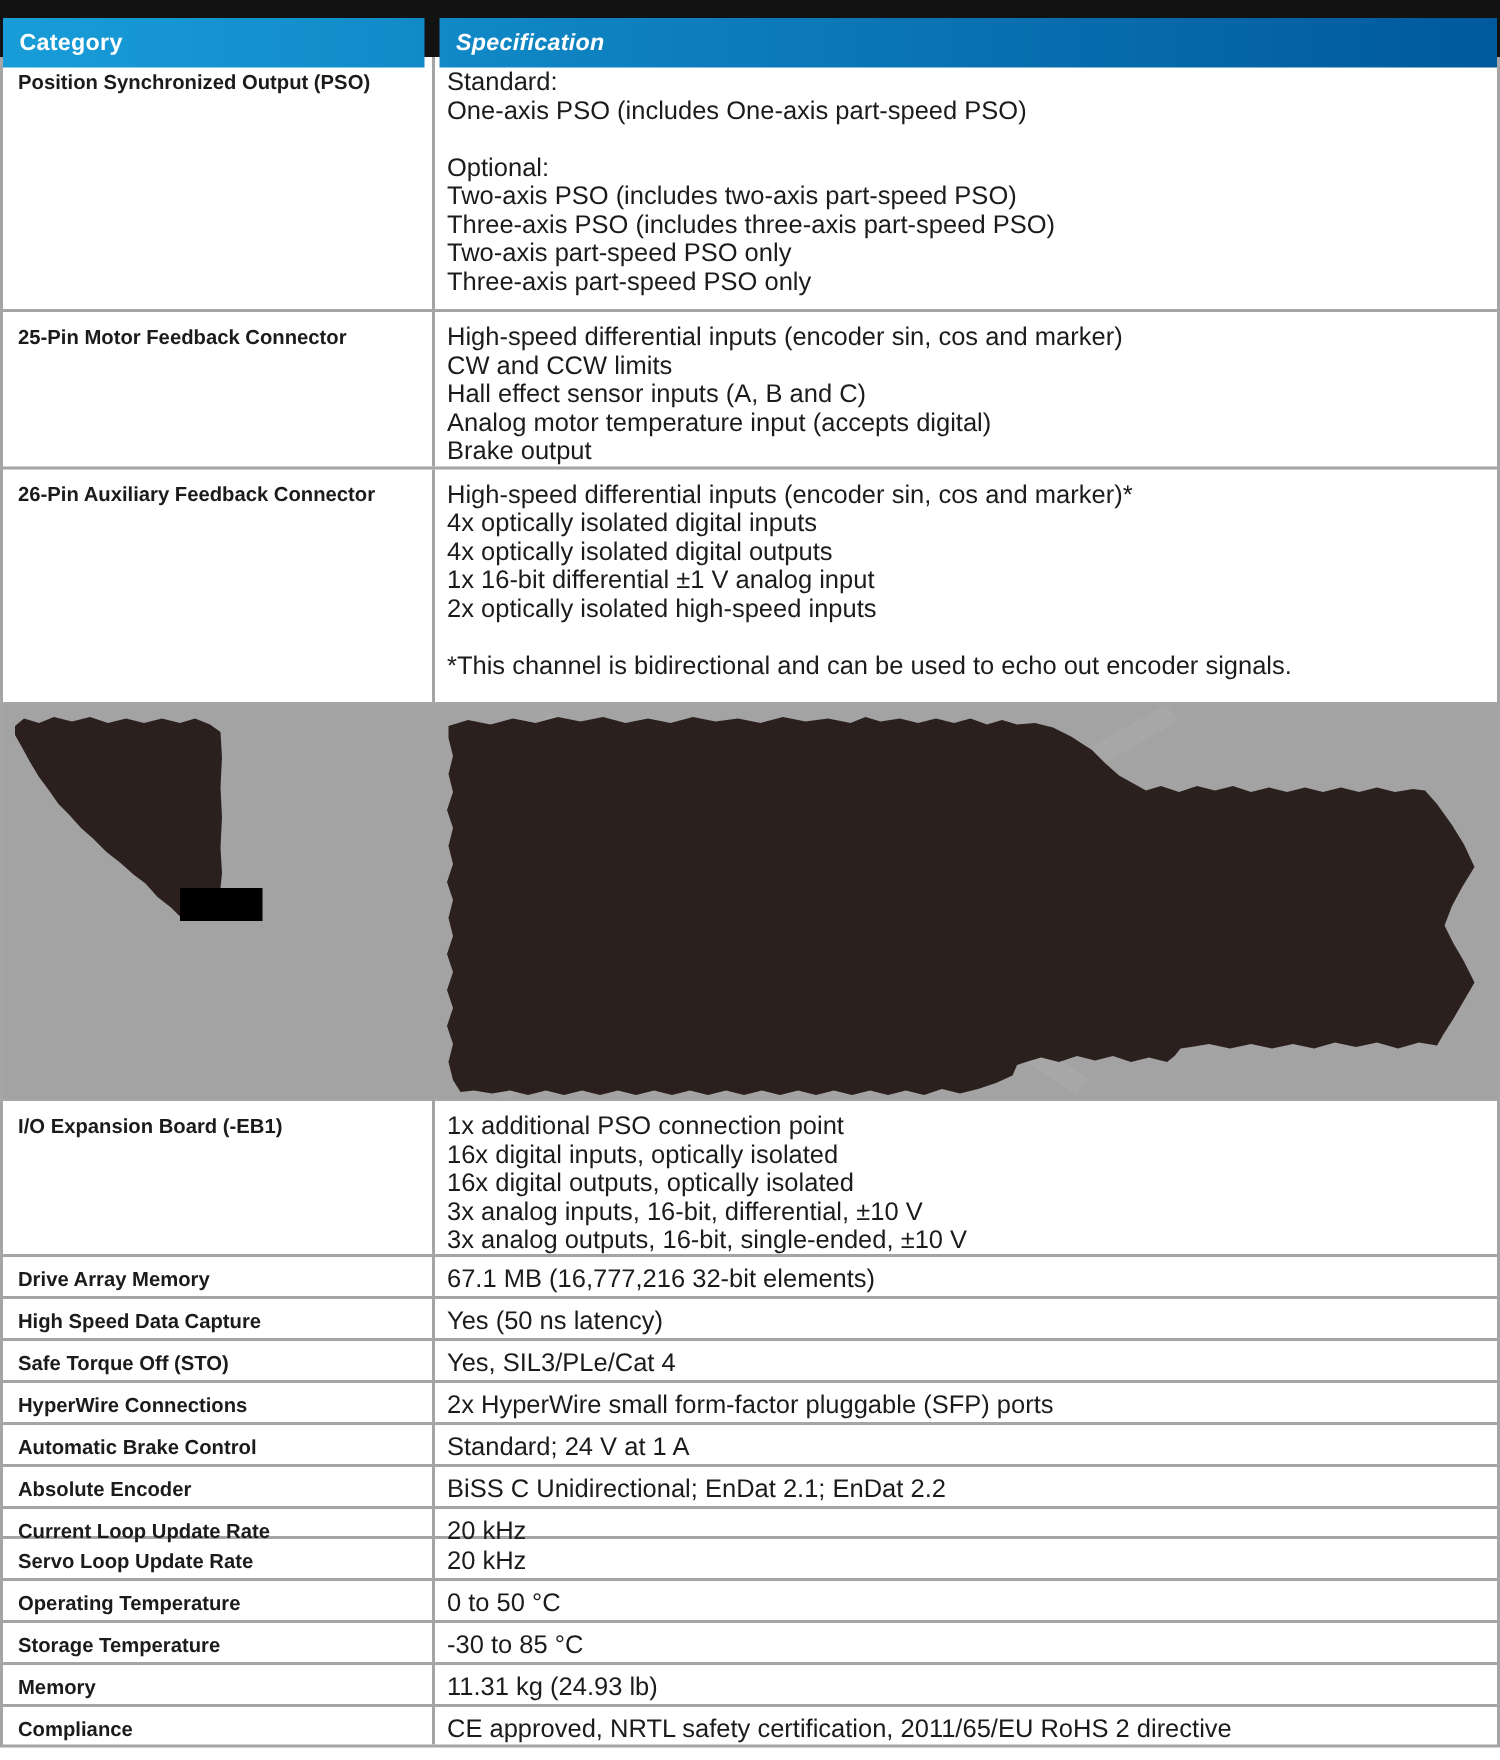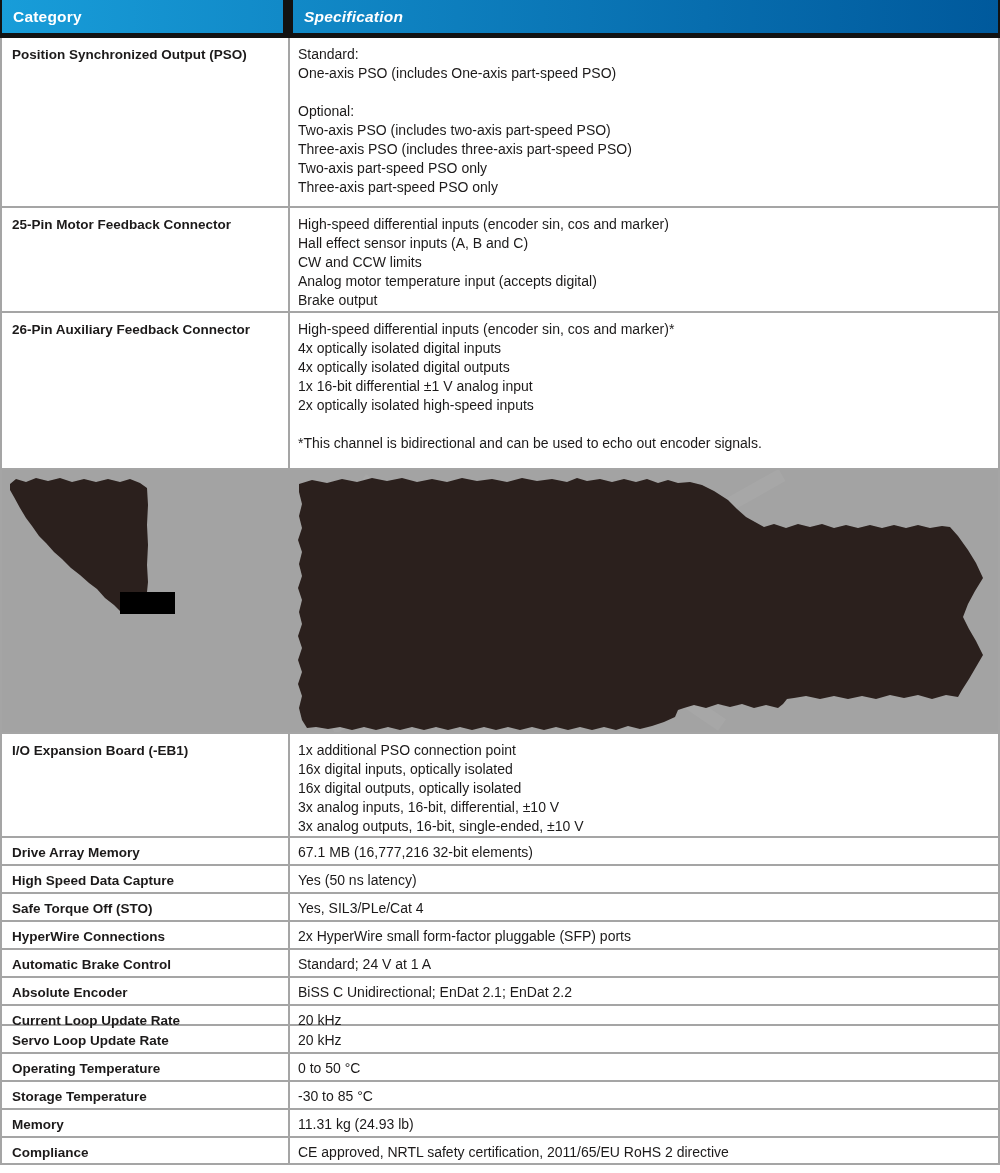--- a/index.html
+++ b/index.html
@@ -17,21 +17,21 @@
   body{
     width:1000px;height:1173px;background:#ffffff;
     font-family:"Liberation Sans", sans-serif;
     color:var(--body-text);
   }
   .spec-table{width:1000px;height:1173px;box-sizing:border-box;overflow:hidden;}
 
   
   .thead{position:relative;height:38px;background:var(--header-border);}
   .hcell{
-    position:absolute;top:0;height:33px;box-sizing:border-box;
+    position:absolute;top:12px;height:33px;box-sizing:border-box;
     background-image:linear-gradient(to right, var(--header-grad-start), var(--header-grad-end));
     background-size:1000px 33px;background-repeat:no-repeat;
     color:var(--header-text);font-weight:bold;font-size:15.5px;line-height:33px;
     padding-left:11px;letter-spacing:0.2px;
   }
   .hcell.h-cat{left:2px;width:281px;background-position:-2px 0;}
   .hcell.h-spec{left:293px;width:705px;background-position:-293px 0;font-style:italic;}
 
   
   .tbody{
@@ -39,21 +39,21 @@
     border-right:2px solid var(--row-border);
     box-sizing:border-box;width:1000px;
   }
   .row{display:flex;box-sizing:border-box;border-bottom:2px solid var(--row-border);}
   .cat-cell{
     width:288px;box-sizing:border-box;flex:0 0 288px;
     border-right:2px solid var(--row-border);
     font-weight:bold;font-size:13.5px;line-height:19px;
     padding:7px 8px 0 10px;
   }
-  .spec-cell{flex:1;font-size:14px;line-height:19px;padding:7px 10px 0 8px;}
+  .spec-cell{flex:1;font-size:17px;line-height:19px;padding:7px 10px 0 8px;}
   .line{min-height:19px;line-height:19px;white-space:nowrap;}
   .row.single .cat-cell,.row.single .spec-cell{padding-top:5px;}
 
   
   .redacted-row{
     height:264px;border-bottom:2px solid var(--row-border);
     background:var(--redaction-bg);position:relative;box-sizing:border-box;
   }
   .redacted-row svg{display:block;width:996px;height:262px;}
   .ink{fill:var(--redaction-ink);}
@@ -83,22 +83,22 @@
         <div class="line">Three-axis PSO (includes three-axis part-speed PSO)</div>
         <div class="line">Two-axis part-speed PSO only</div>
         <div class="line">Three-axis part-speed PSO only</div>
       </div>
     </div>
 
     <div class="row" style="height:105px">
       <div class="cat-cell">25-Pin Motor Feedback Connector</div>
       <div class="spec-cell">
         <div class="line">High-speed differential inputs (encoder sin, cos and marker)</div>
+        <div class="line">CW and CCW limits</div>
         <div class="line">Hall effect sensor inputs (A, B and C)</div>
-        <div class="line">CW and CCW limits</div>
         <div class="line">Analog motor temperature input (accepts digital)</div>
         <div class="line">Brake output</div>
       </div>
     </div>
 
     <div class="row" style="height:157px">
       <div class="cat-cell">26-Pin Auxiliary Feedback Connector</div>
       <div class="spec-cell">
         <div class="line">High-speed differential inputs (encoder sin, cos and marker)*</div>
         <div class="line">4x optically isolated digital inputs</div>

